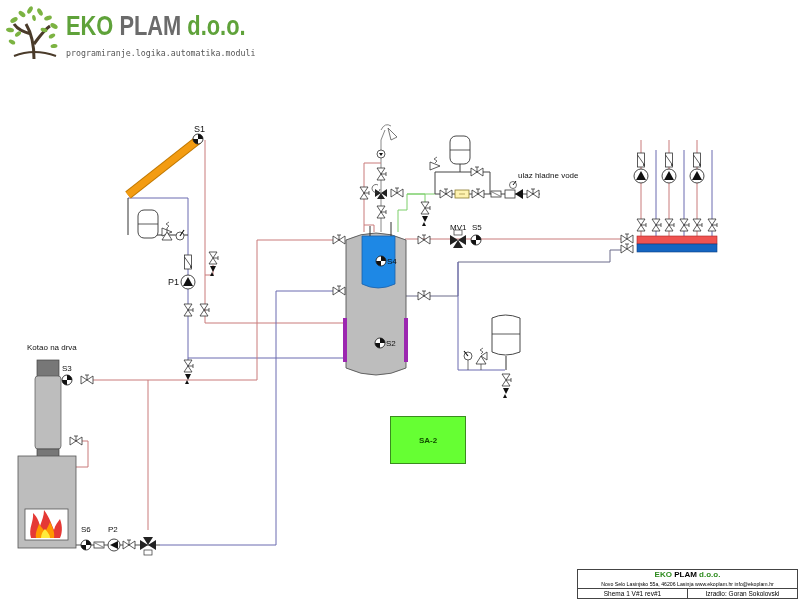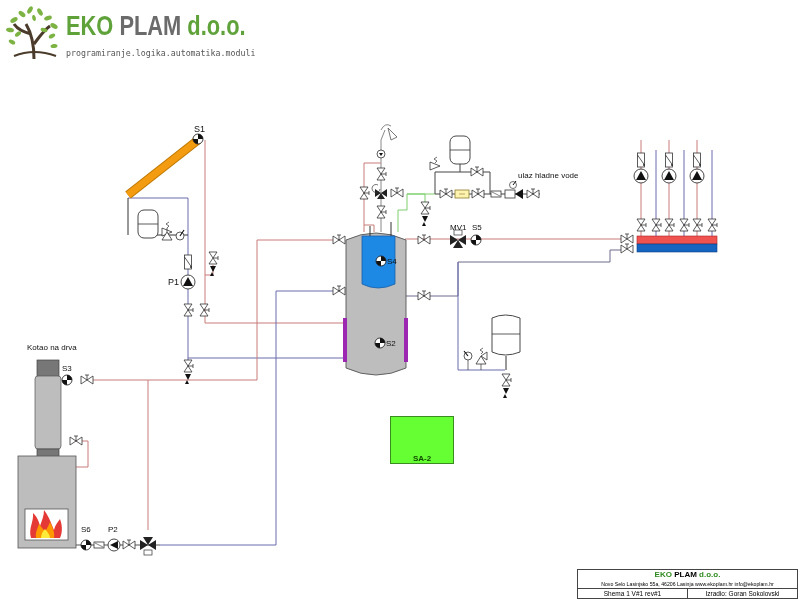--- a/index.html
+++ b/index.html
@@ -13,21 +13,21 @@
   svg#diagram { position:absolute; left:0; top:0; }
   .lbl { font-family:"Liberation Sans", sans-serif; font-size:8px; fill:#111; }
   .lbl9 { font-family:"Liberation Sans", sans-serif; font-size:9px; fill:#111; }
   #titleblock { position:absolute; left:577px; top:569px; width:219px; height:28px; border:1px solid #444; background:#fff; font-family:"Liberation Sans", sans-serif; }
   #titleblock .row1 { height:10px; text-align:center; font-size:8px; font-weight:bold; line-height:10px; }
   #titleblock .row1 .g { color:#2e8b1e; }
   #titleblock .row2 { height:8px; text-align:center; font-size:5.2px; line-height:8px; border-bottom:1px solid #444; white-space:nowrap; }
   #titleblock .row3 { display:flex; height:9px; font-size:6.5px; line-height:9px; }
   #titleblock .row3 div { flex:1; text-align:center; }
   #titleblock .row3 div:first-child { border-right:1px solid #444; }
-  #sa2 { position:absolute; left:390px; top:416px; width:64px; height:48px; background:#66ff33; border:1px solid #3a8c1e; display:flex; align-items:flex-end; justify-content:center; font-size:8px; font-weight:bold; color:#114d00; box-sizing:border-box; }
+  #sa2 { position:absolute; left:390px; top:416px; width:76px; height:48px; background:#66ff33; border:1px solid #3a8c1e; display:flex; align-items:center; justify-content:center; font-size:8px; font-weight:bold; color:#114d00; box-sizing:border-box; }
 </style>
 </head>
 <body>
 
 <div id="logo">
   <svg width="60" height="58" viewBox="0 0 60 58">
     <path d="M30 55 C30 40 28 30 22 20 M30 40 C36 32 40 26 46 22 M27 30 C20 28 14 26 10 20" stroke="#4a3b2a" stroke-width="3" fill="none"></path>
     <path d="M10 52 Q30 44 52 52" stroke="#4a3b2a" stroke-width="2" fill="none"></path>
     <g fill="#7cb342">
       <ellipse cx="10" cy="16" rx="4" ry="2.2" transform="rotate(-30 10 16)"></ellipse>

